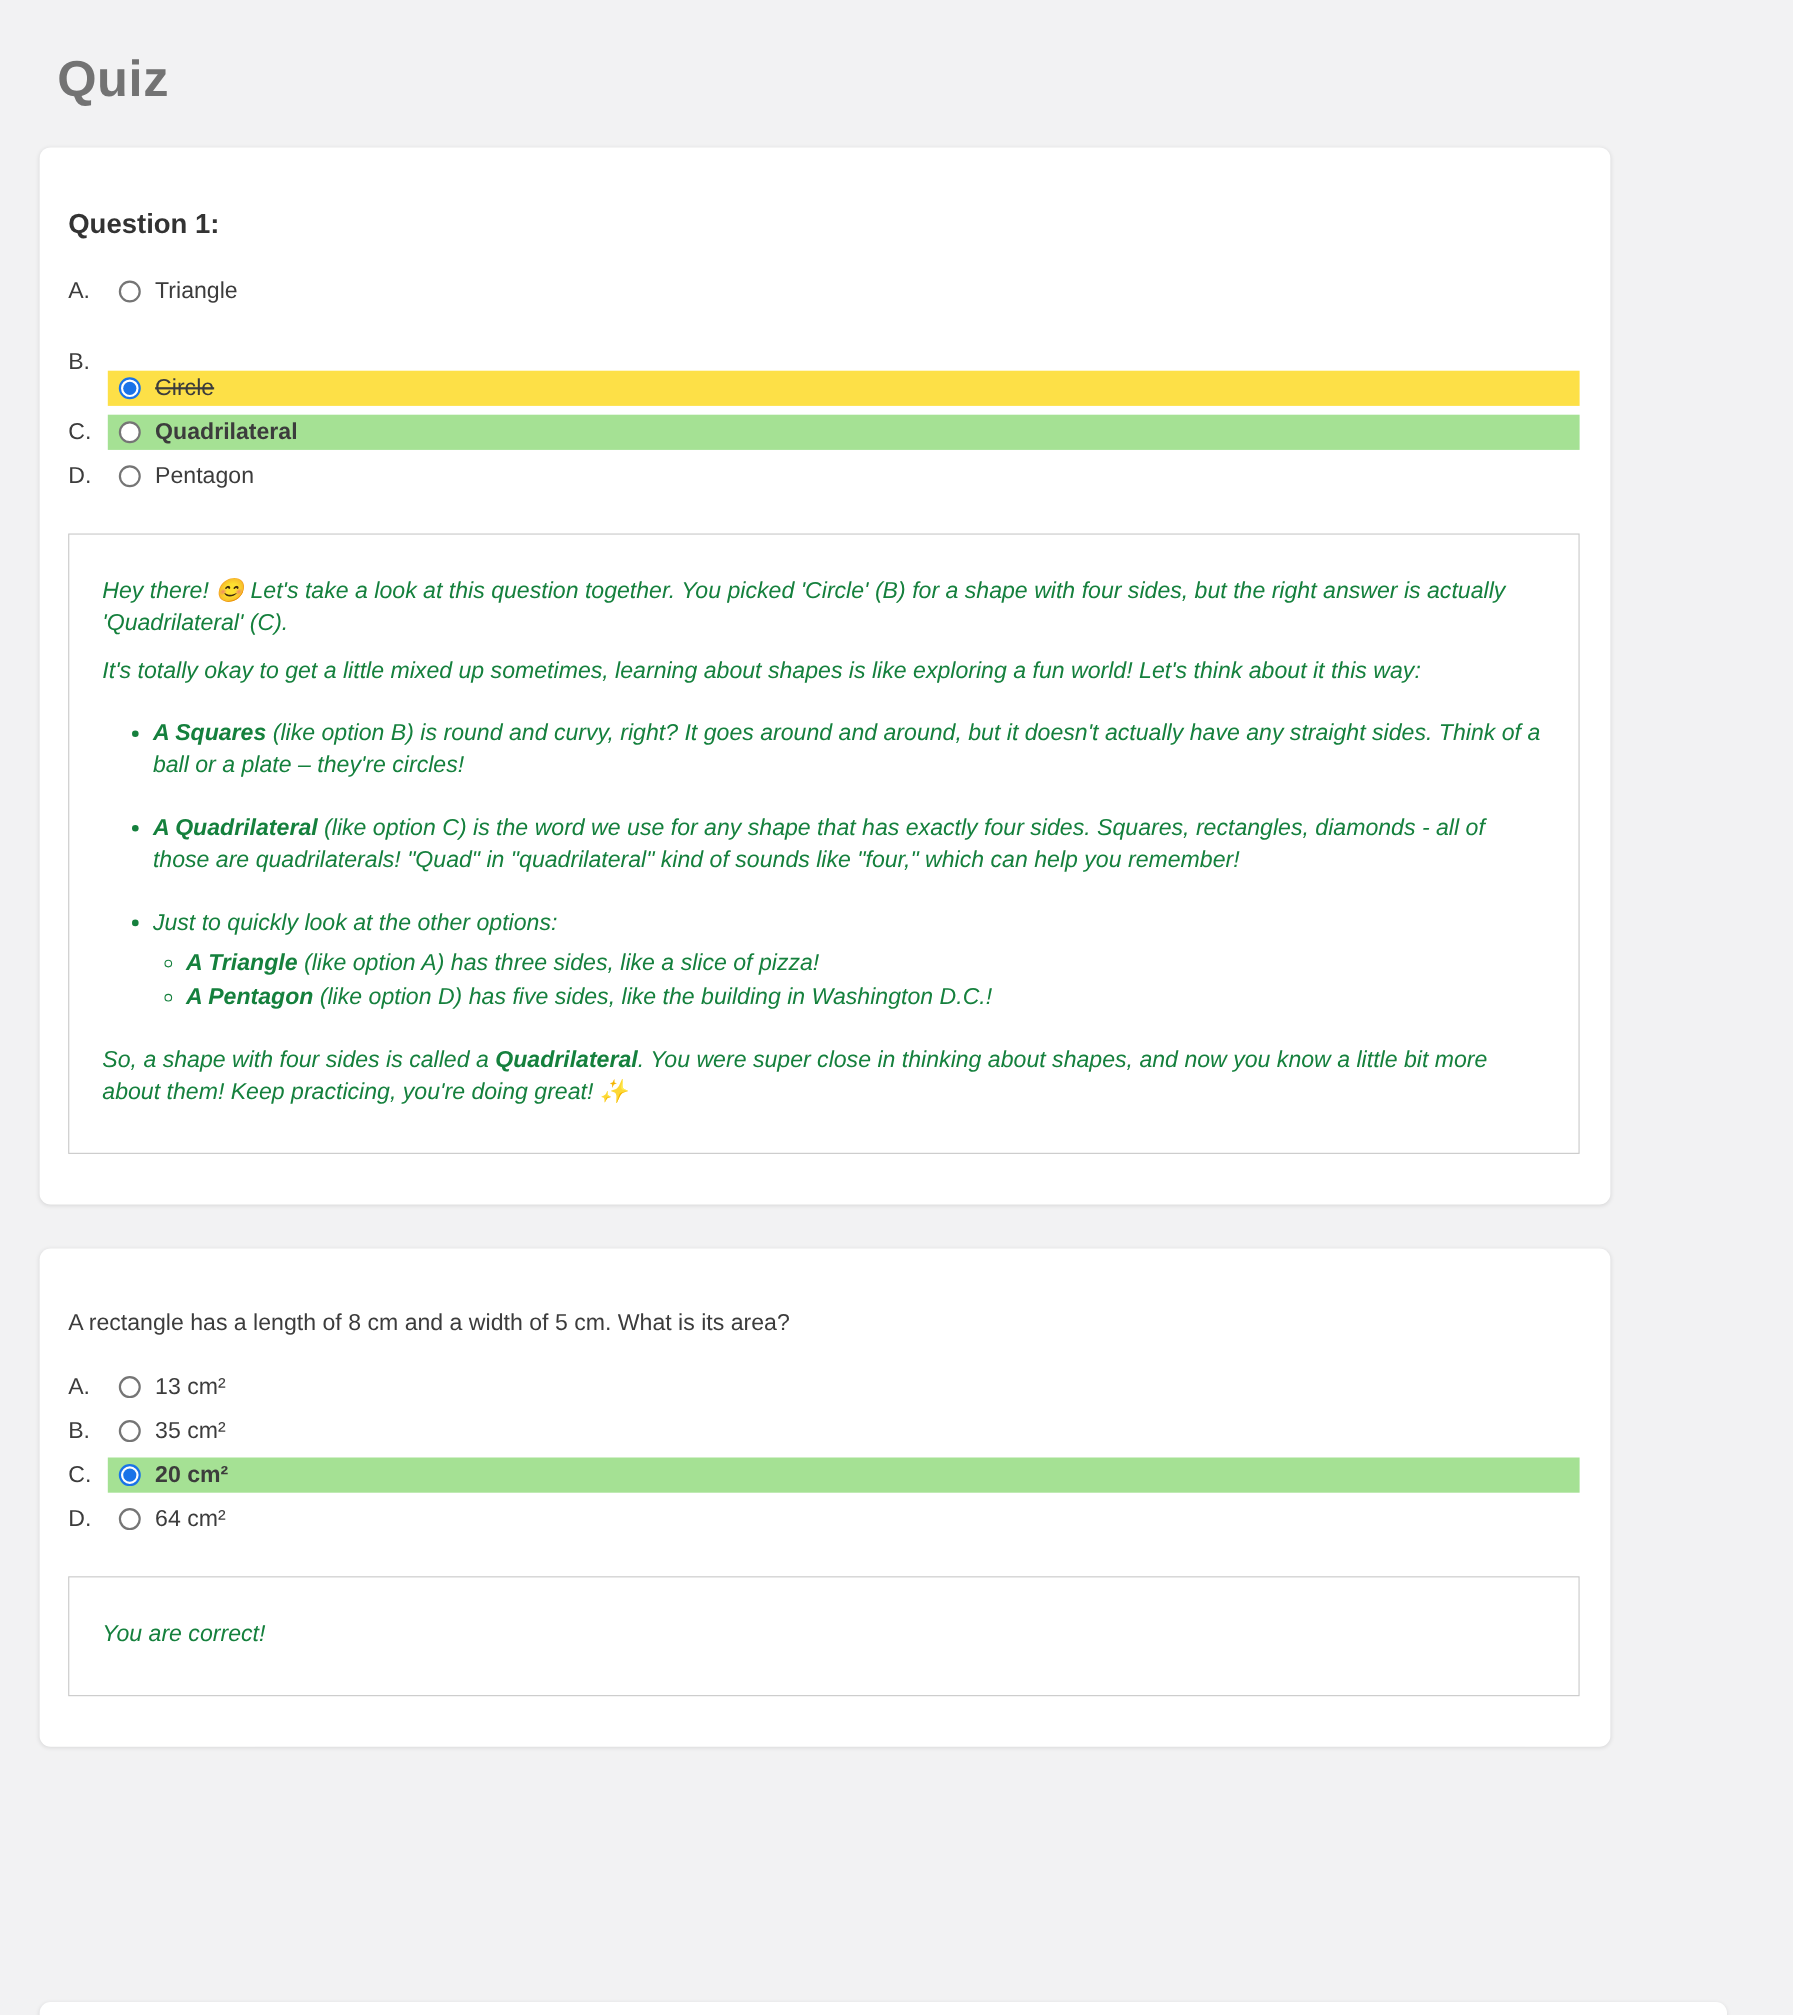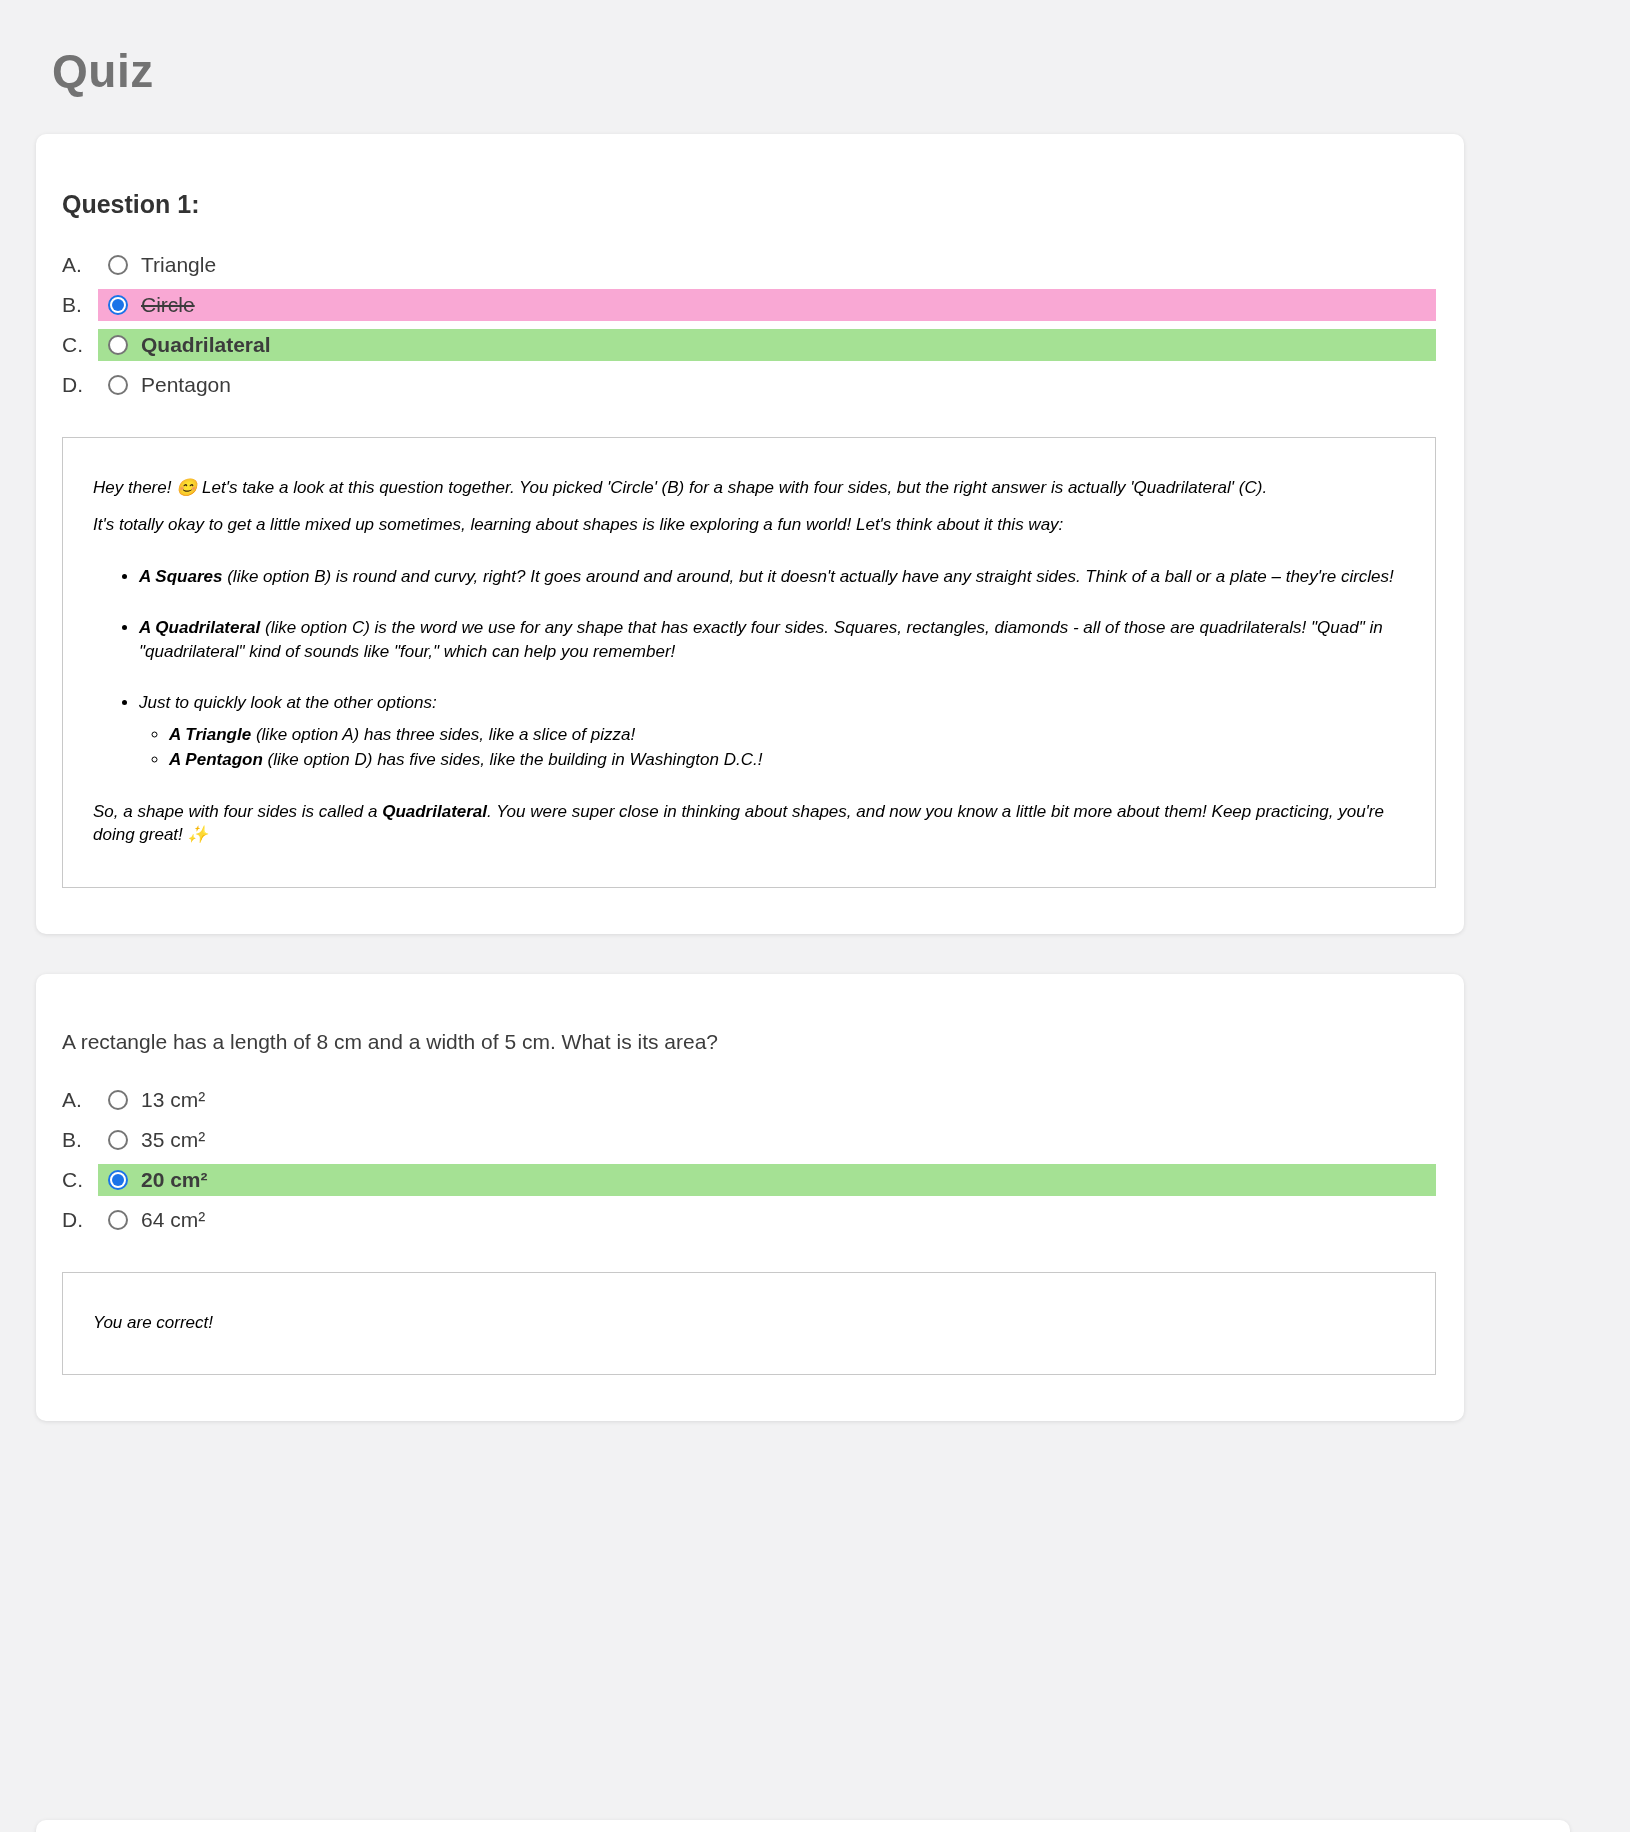--- a/index.html
+++ b/index.html
@@ -43,23 +43,23 @@
   .radio .dot { display: none; }
   .radio.sel .dot {
     display: block; position: absolute; left: 2px; top: 2px; right: 2px; bottom: 2px;
     border-radius: 50%;
   }
   .opt-row.strike .opt-label { text-decoration: line-through; }
   .feedback {
     border: 1px solid #c8c8c8;
     padding: 26px 30px;
     font-style: italic;
-    font-size: 17px;
+    font-size: 21px;
     line-height: 1.38;
-    color: #000000;
+    color: #15803d;
   }
   .feedback p { margin: 14px 0; }
   .feedback p:first-child { margin-top: 12px; }
   .feedback ul { margin: 28px 0; padding-left: 46px; list-style-type: disc; }
   .feedback > ul > li { margin-bottom: 28px; }
   .feedback ul ul { list-style-type: circle; margin: 8px 0 0 0; padding-left: 30px; }
   .feedback ul ul li { margin-bottom: 2px; }
   .feedback b { font-weight: bold; }
   .card-sliver {
     position: absolute; left: 36px; top: 1820px;
@@ -80,21 +80,21 @@
   <div class="opt-row none">
     <span class="opt-letter">A.</span>
     <label class="opt-body">
       <span class="radio"></span>
       <span class="opt-label">Triangle</span>
     </label>
   </div>
 
   <div class="opt-row incorrect strike">
     <span class="opt-letter">B.</span>
-    <label class="opt-body" style="background: #f9a8d4;">
+    <label class="opt-body" style="background: #fde047; margin-top: 48px;">
       <span class="radio sel" style="border-color: rgb(26, 115, 232);">
                 <span class="dot" style="background: rgb(26, 115, 232);"></span>
               </span>
       <span class="opt-label">Circle</span>
     </label>
   </div>
 
   <div class="opt-row correct">
     <span class="opt-letter">C.</span>
     <label class="opt-body" style="background: rgb(165, 225, 148);">

